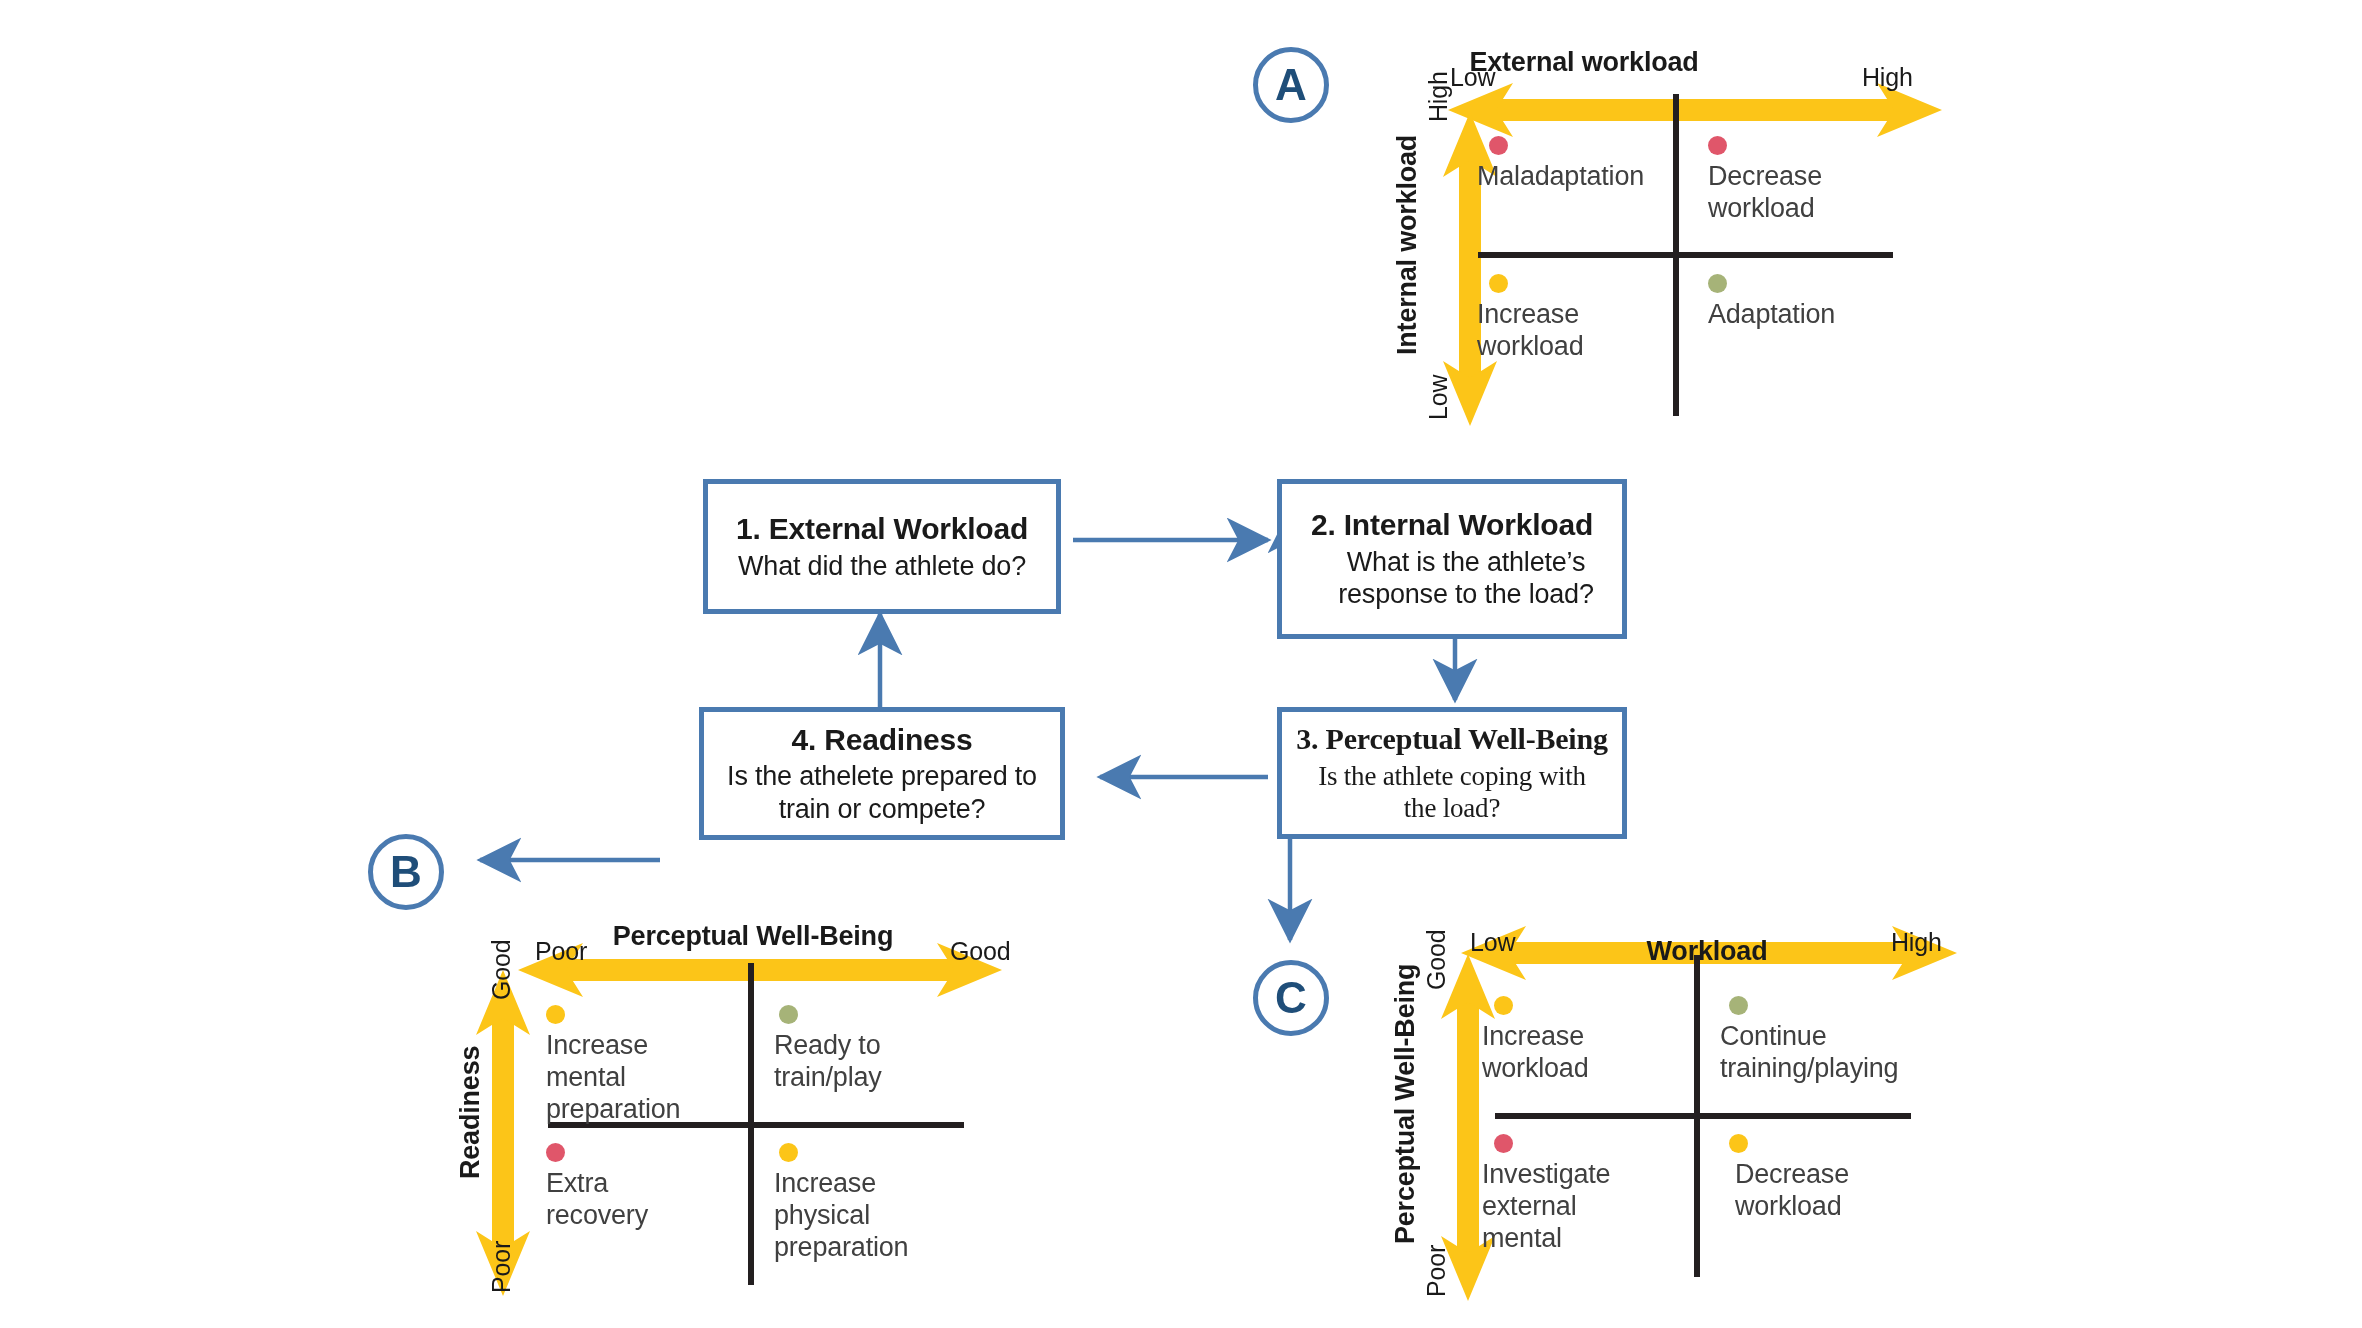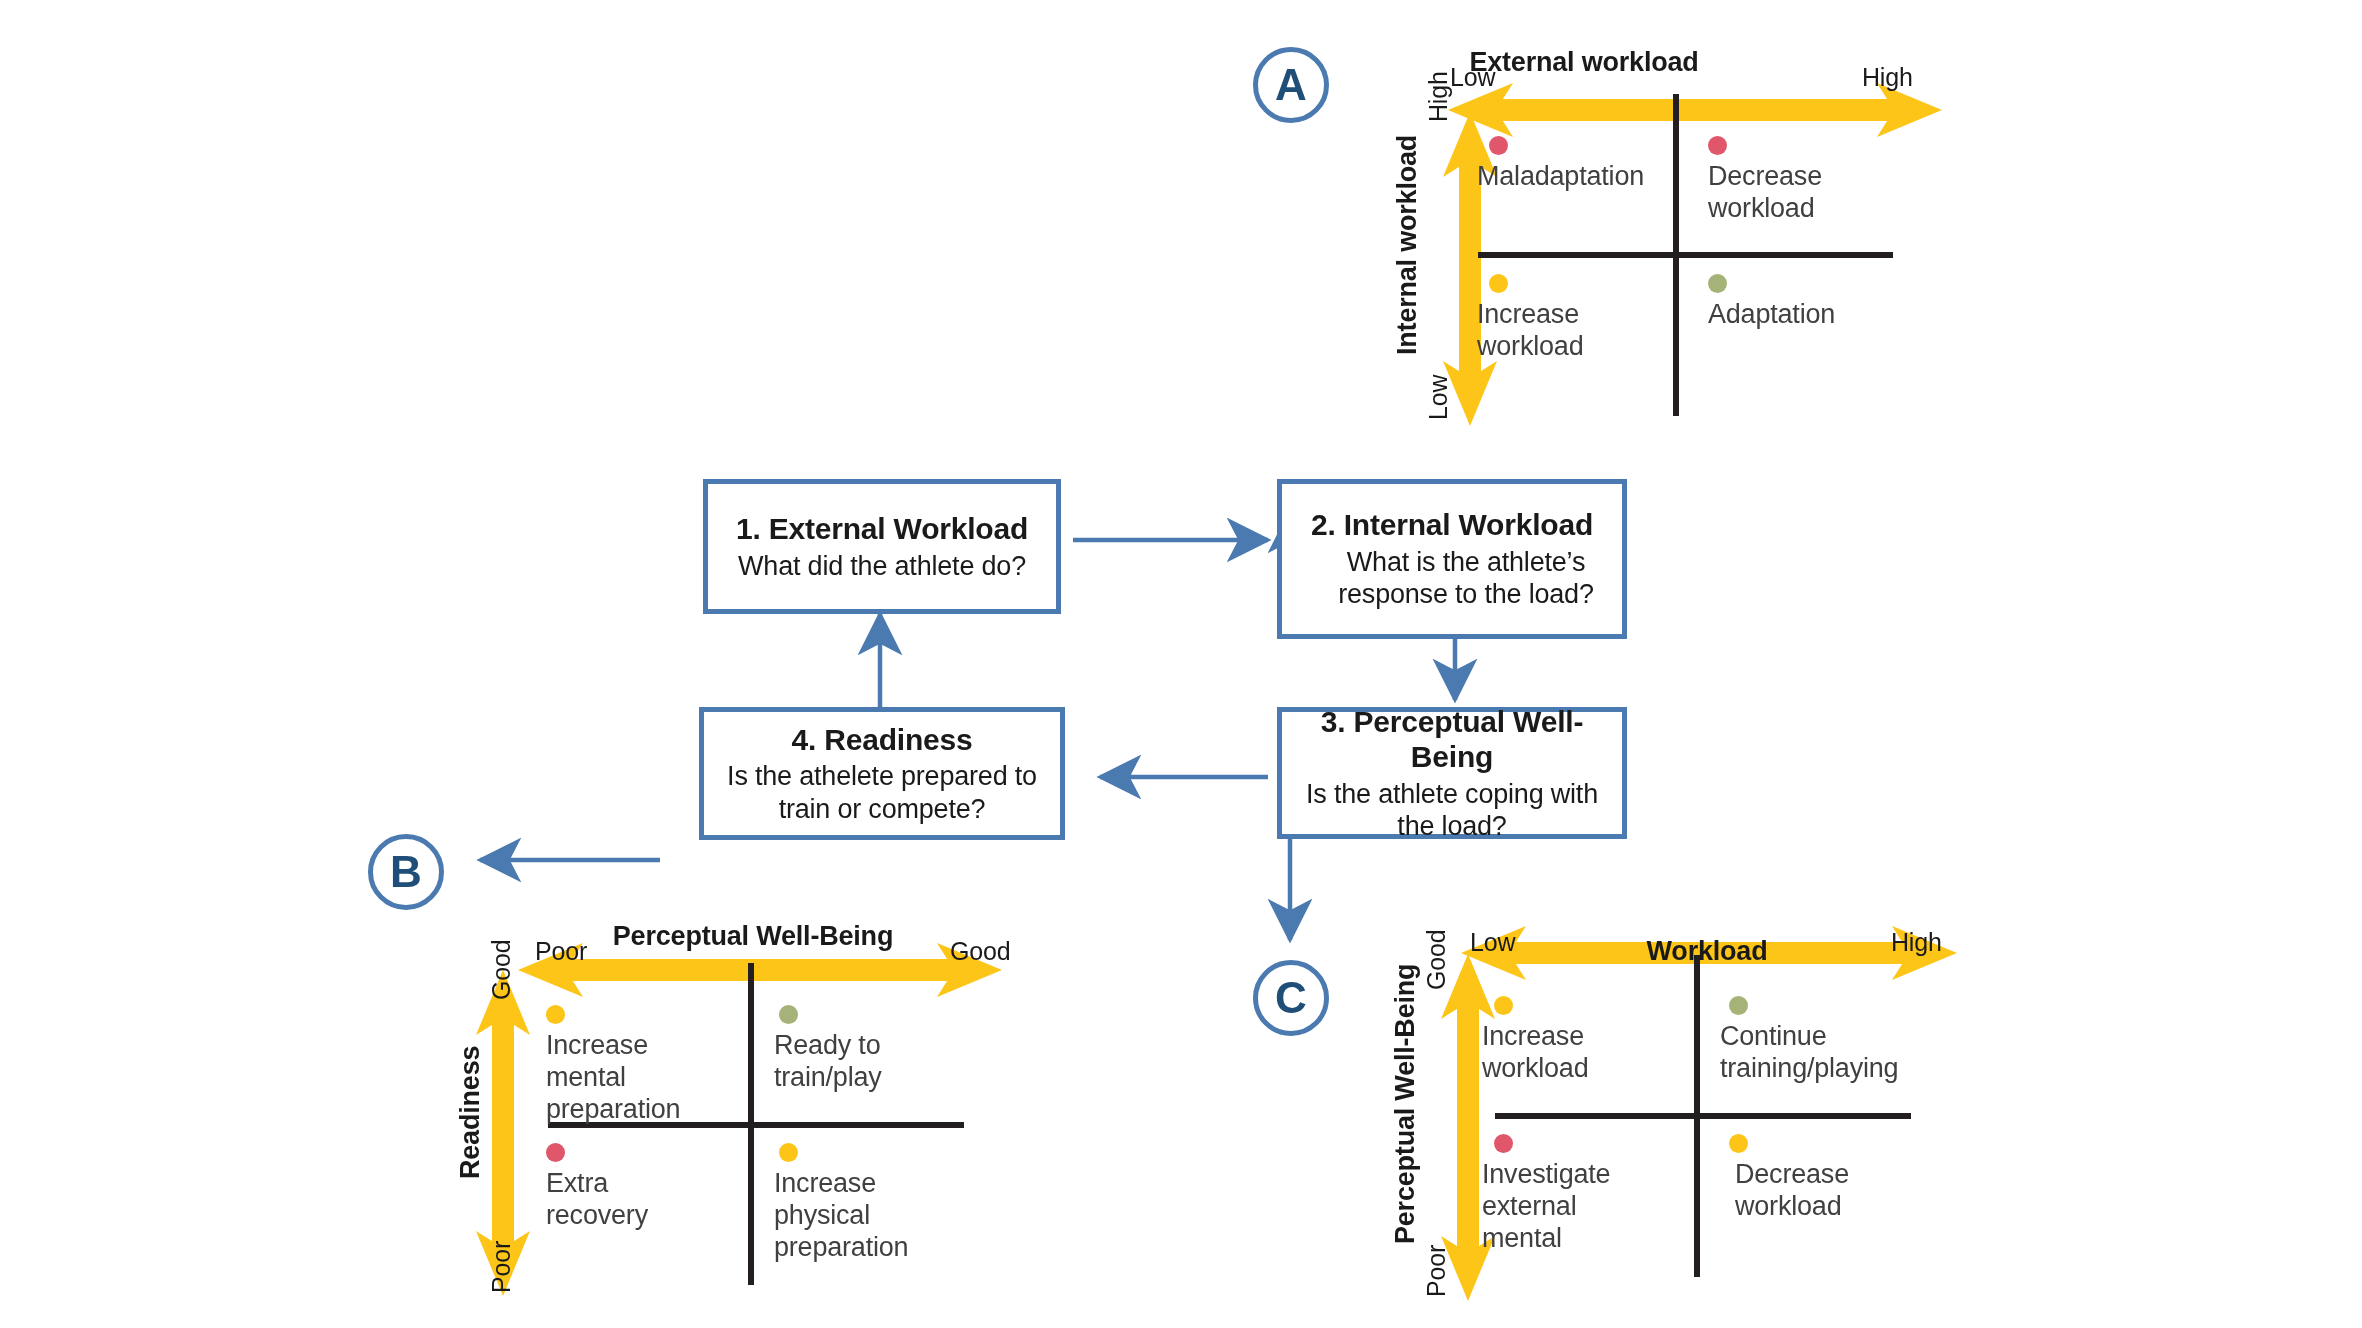--- a/index.html
+++ b/index.html
@@ -103,21 +103,21 @@
     <div class="ttl">1. External Workload</div>
     <div class="sub">What did the athlete do?</div>
   </div>
 
   <div class="pbox" style="left:1277px;top:479px;width:350px;height:160px;">
     <div class="ttl">2. Internal Workload</div>
     <div class="sub" style="white-space:pre-line;margin-left:28px;">What is the athlete’s
 response to the load?</div>
   </div>
 
-  <div class="pbox" style="left:1277px;top:707px;width:350px;height:132px;">
+  <div class="pbox" style="left:1277px;top:707px;width:350px;height:132px;font-family:Liberation Serif, serif;">
     <div class="ttl">3. Perceptual Well-Being</div>
     <div class="sub" style="white-space:pre-line;">Is the athlete coping with
 the load?</div>
   </div>
 
   <div class="pbox" style="left:699px;top:707px;width:366px;height:133px;">
     <div class="ttl">4. Readiness</div>
     <div class="sub" style="white-space:pre-line;">Is the athelete prepared to
 train or compete?</div>
   </div>

